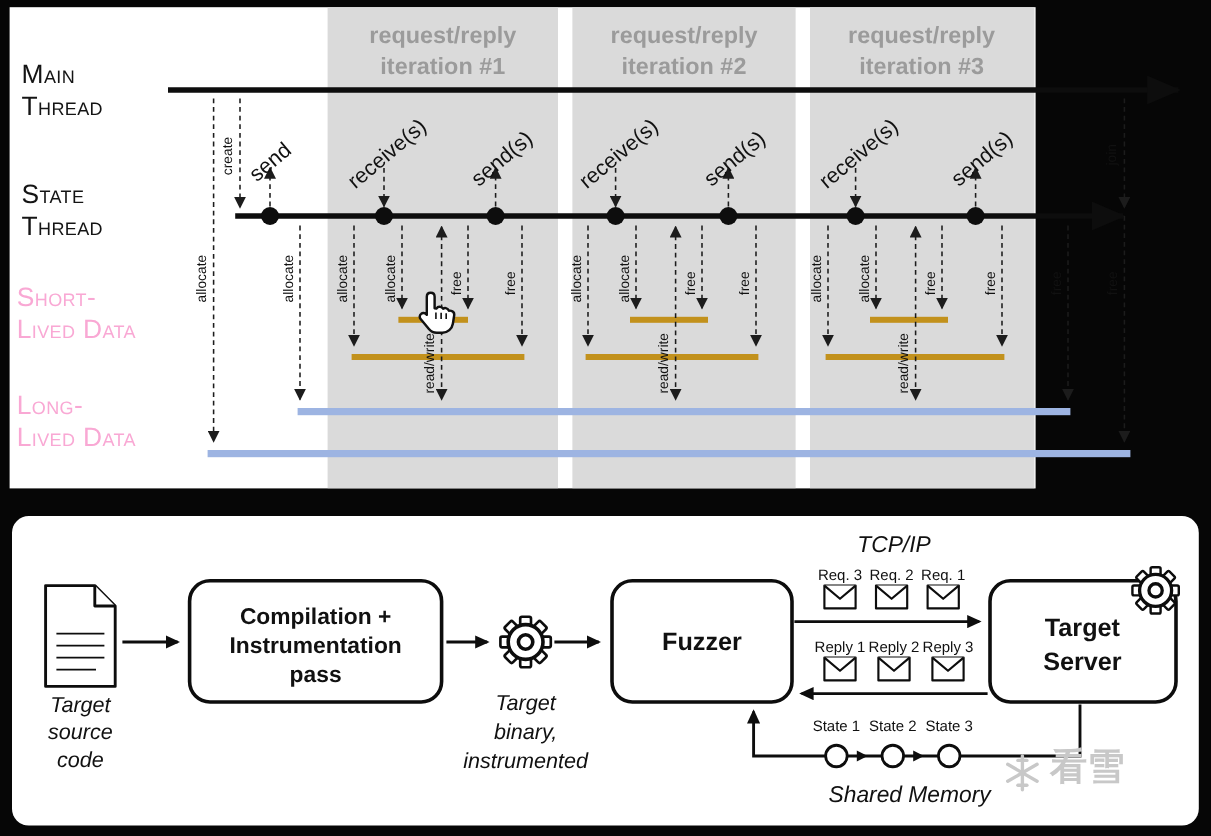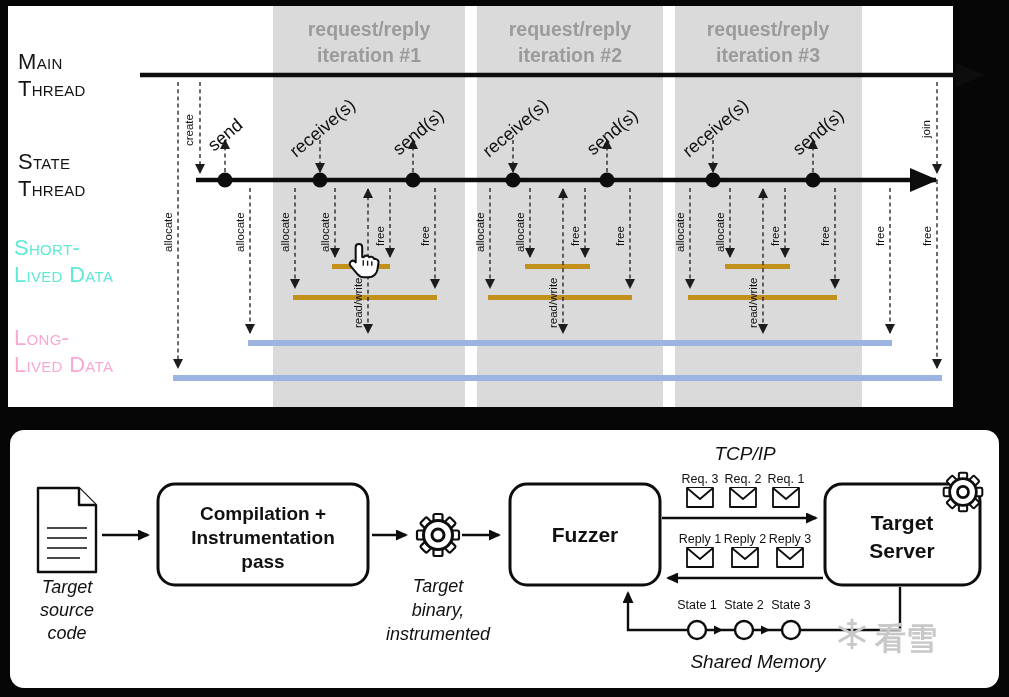--- a/index.html
+++ b/index.html
@@ -1,19 +1,19 @@
 <!DOCTYPE html>
 <html><head>
 <meta charset="utf-8">
 <style>
   html,body{margin:0;padding:0;background:#060606;}
   .stage{position:relative;width:1009px;height:697px;background:#060606;overflow:hidden;
          font-family:"Liberation Sans",sans-serif;}
   .panel{position:absolute;background:#ffffff;}
-  .top-panel{left:8px;top:6px;width:945px;height:401px;}
+  .top-panel{left:8px;top:6px;width:855px;height:401px;}
   .bottom-panel{left:10px;top:430px;width:989px;height:258px;border-radius:14px;}
   svg{display:block;}
   svg text{font-family:"Liberation Sans",sans-serif;fill:#111;}
 
   
   .band{fill:#dadada;}
   .iter{font-size:19.5px;font-weight:bold;fill:#9b9b9b;text-anchor:middle;}
   .thread{stroke:#0d0d0d;stroke-width:4.5;}
   .dot{fill:#0d0d0d;}
   .dash{stroke:#1c1c1c;stroke-width:1.3;stroke-dasharray:4 3.2;fill:none;}
@@ -33,21 +33,21 @@
   .env{fill:#ffffff;stroke:#0d0d0d;stroke-width:1.8;stroke-linejoin:round;}
   .gearbody{fill:#ffffff;stroke:#0d0d0d;stroke-width:3;}
   .gearhole{fill:#ffffff;stroke:#0d0d0d;stroke-width:3;}
   .tooth{fill:#ffffff;stroke:#0d0d0d;stroke-width:2.2;}
   .bx19{font-size:19px;font-weight:bold;text-anchor:middle;}
   .bx21{font-size:21px;font-weight:bold;text-anchor:middle;}
   .it18{font-size:18px;font-style:italic;text-anchor:middle;}
   .it19{font-size:19px;font-style:italic;text-anchor:middle;}
   .cap{font-size:12.5px;text-anchor:middle;}
 
-  .watermark{position:absolute;left:836px;top:618px;display:flex;align-items:flex-start;gap:7px;
+  .watermark{position:absolute;left:836px;top:618px;display:flex;align-items:flex-end;gap:7px;
              color:#c8c8c8;font-size:31px;font-weight:bold;}
   .cursor{position:absolute;left:346px;top:242px;}
 </style>
 </head>
 <body>
 
 <div class="stage">
 
   <div class="panel top-panel">
     <svg width="993" height="401" viewBox="0 0 993 401">
@@ -167,21 +167,21 @@
   </div>
 
   <div class="rowlab" style="left:18px;top:48px;color:#141414">
     <div>Main</div>
       <div>Thread</div>
   </div>
   <div class="rowlab" style="left:18px;top:148px;color:#141414">
     <div>State</div>
       <div>Thread</div>
   </div>
-  <div class="rowlab" style="left:14px;top:234px;color:#5eead4">
+  <div class="rowlab" style="left:14px;top:234px;color:#f9a8d4">
     <div>Short-</div>
       <div>Lived Data</div>
   </div>
   <div class="rowlab" style="left:14px;top:324px;color:#f9a8d4">
     <div>Long-</div>
       <div>Lived Data</div>
   </div>
 
   <div class="panel bottom-panel">
     <svg width="989" height="258" viewBox="0 0 989 258">

